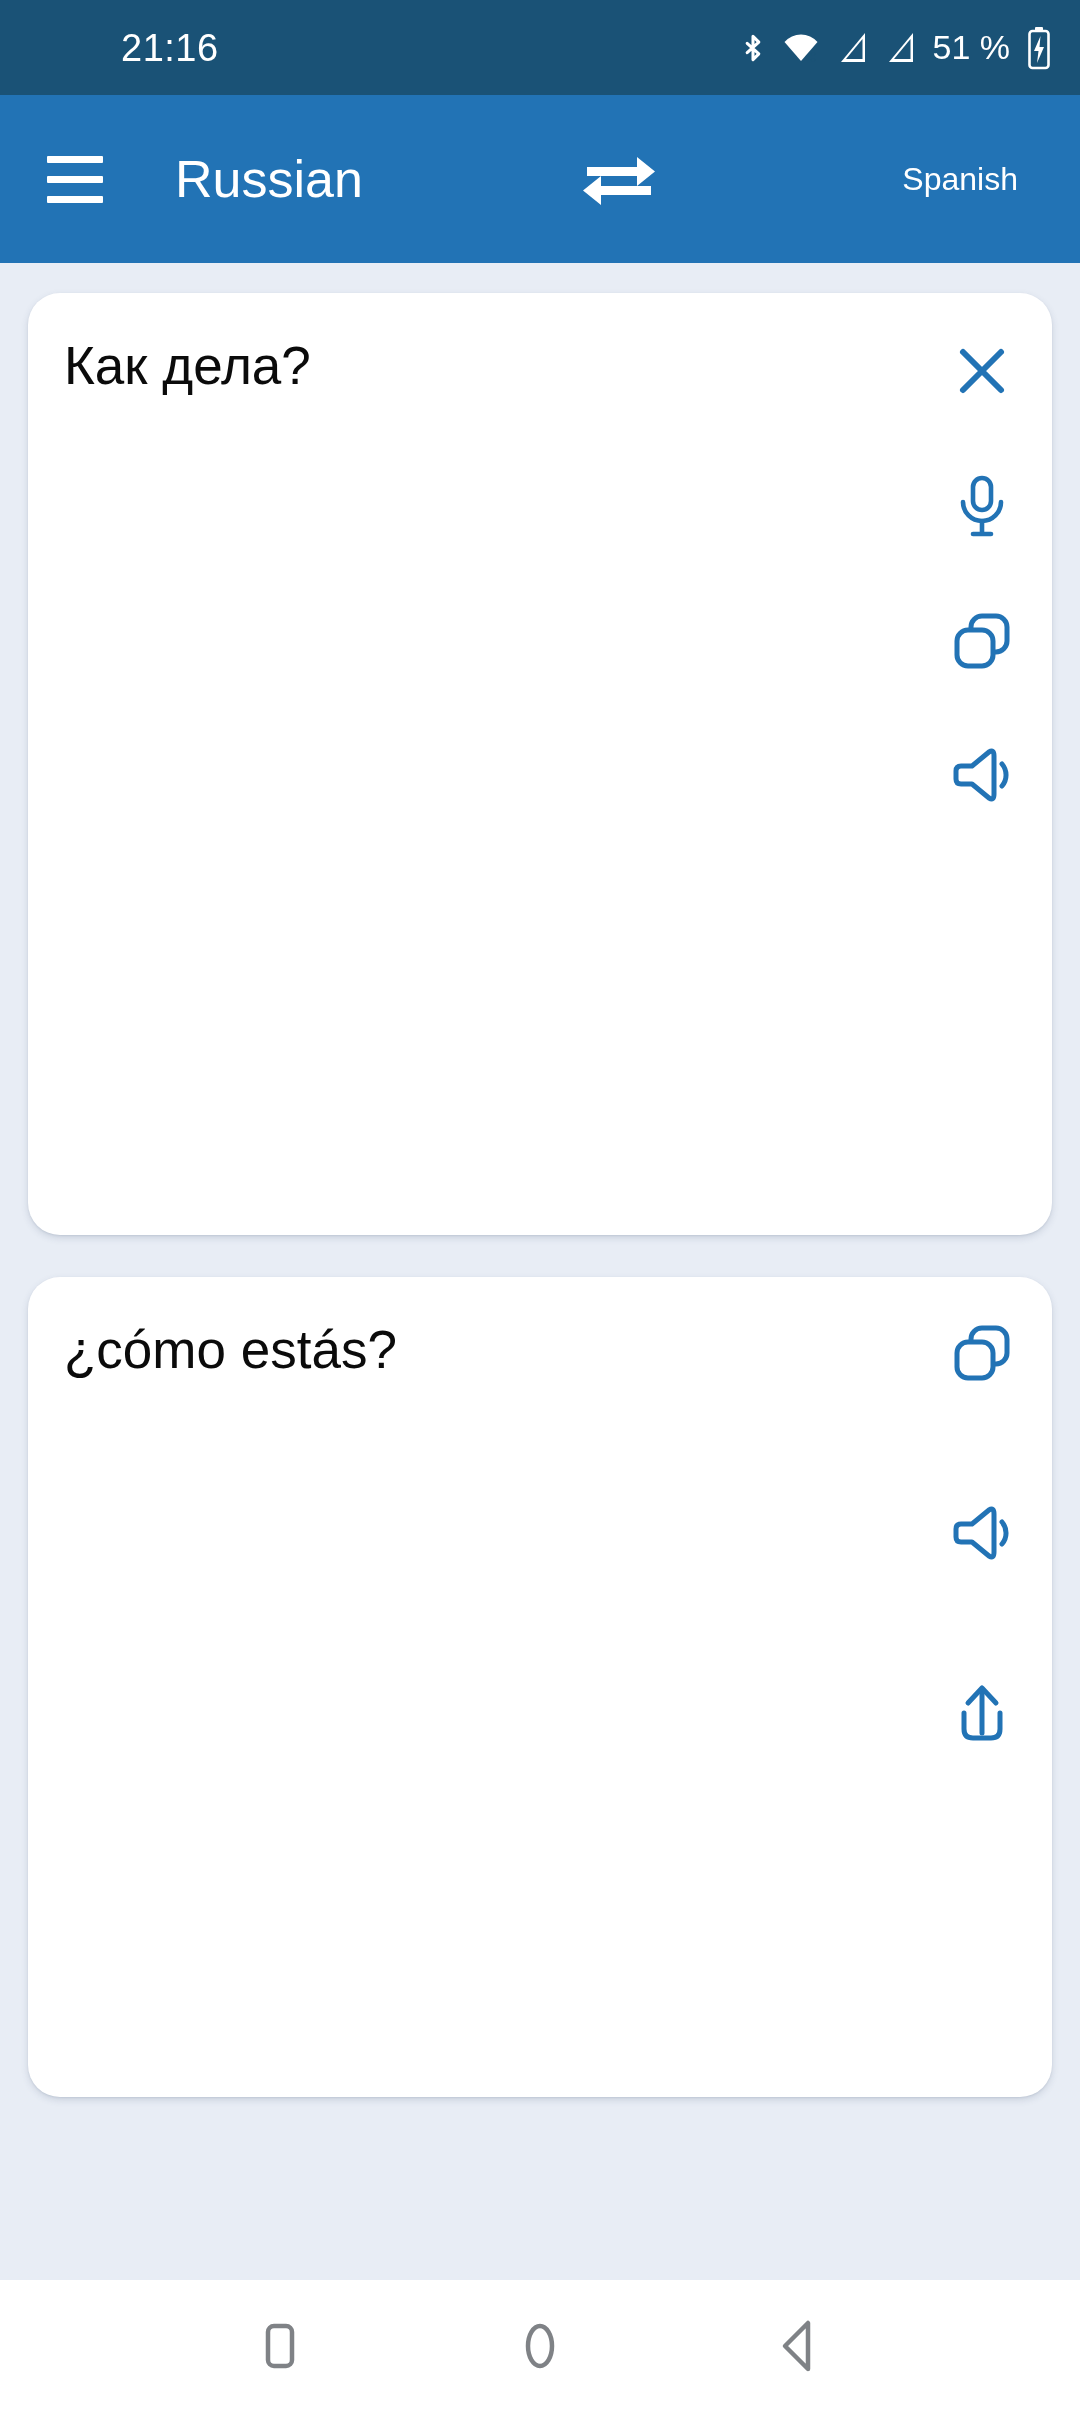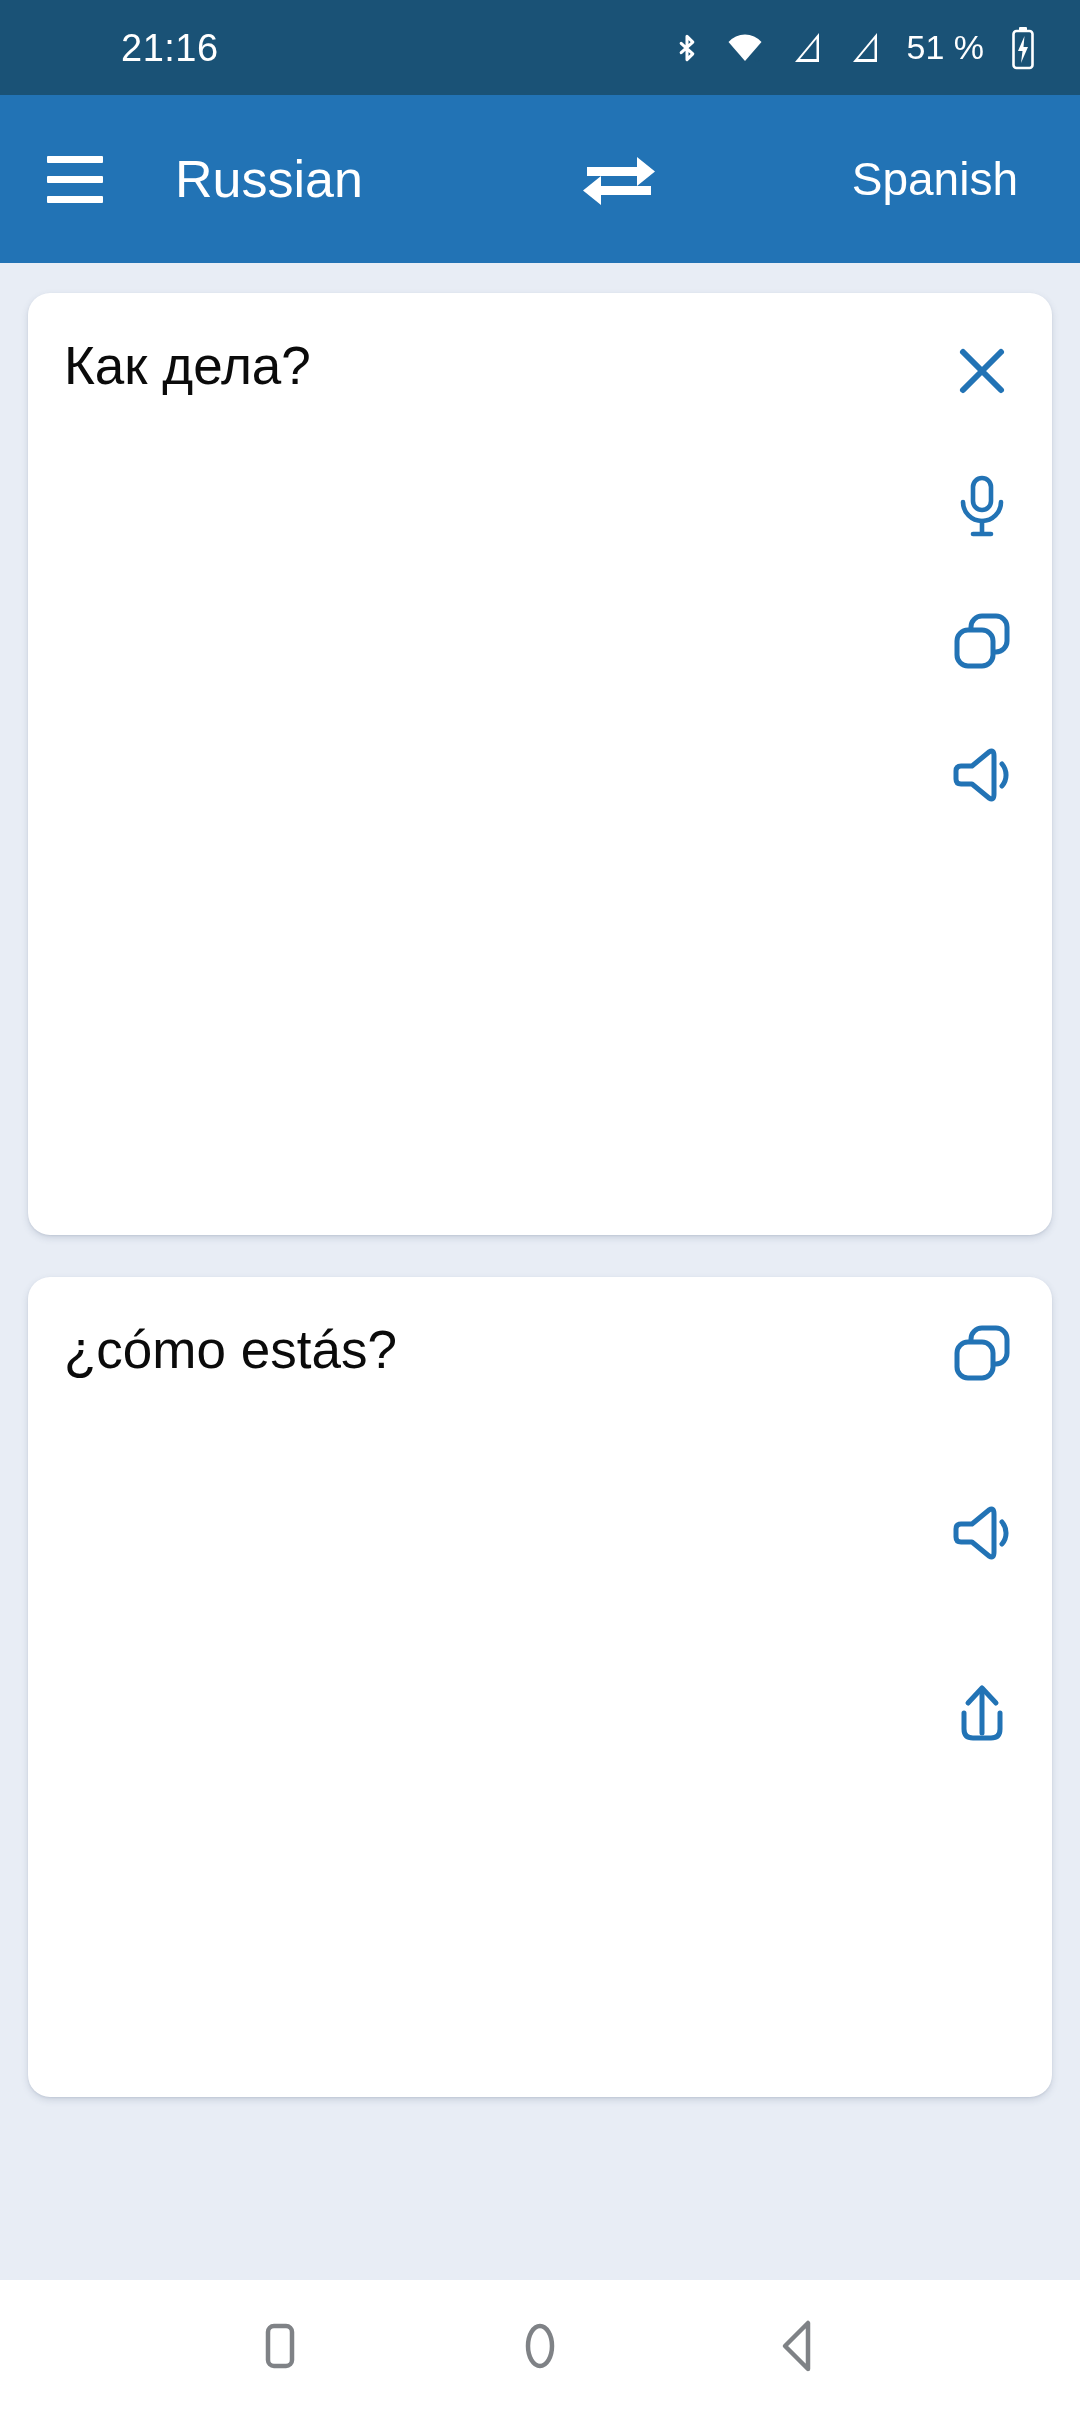--- a/index.html
+++ b/index.html
@@ -24,23 +24,23 @@
     flex:0 0 auto;
     position:relative;
   }
   #status-time {
     position:absolute; left:121px; top:50%;
     transform:translateY(-50%);
     color:#ffffff; font-size:38px; letter-spacing:0.5px;
     font-family:"Liberation Sans", sans-serif;
   }
   #status-icons {
-    position:absolute; right:44px; top:50%;
-    transform:translateY(-50%);
-    display:flex; align-items:center; gap:24px;
+    position:absolute; right:28px; top:50%;
+    transform:translateY(-50%);
+    display:flex; align-items:center; gap:14px;
   }
   .sicon { display:block; line-height:0; }
   #battery-pct {
     color:#ffffff; font-size:34px; margin-left:2px; margin-right:2px;
     white-space:nowrap;
   }
 
   
   #app-bar {
     height:168px;
@@ -69,35 +69,35 @@
   }
   #swap-button {
     position:absolute; left:576px; top:50%;
     transform:translateY(-50%);
     width:86px; height:76px;
     display:flex; align-items:center; justify-content:center;
   }
   #target-lang-button {
     position:absolute; right:62px; top:50%;
     transform:translateY(-50%);
-    color:#ffffff; font-size:46px;
+    color:#ffffff; font-size:32px;
     white-space:nowrap;
   }
 
   
   #content {
     flex:1 1 auto;
     background:#e8edf5;
     padding:30px 28px 0 28px;
     display:flex; flex-direction:column;
     overflow:hidden;
   }
   .card {
     background:#ffffff;
-    border-radius:22px;
+    border-radius:32px;
     box-shadow:0 3px 7px rgba(60,80,110,0.17), 0 1px 2px rgba(60,80,110,0.10);
     position:relative;
     width:100%;
   }
   #source-card { height:942px; flex:0 0 auto; }
   #spacer { height:42px; flex:0 0 auto; }
   #target-card { height:820px; flex:0 0 auto; }
 
   .card-text {
     position:absolute;

